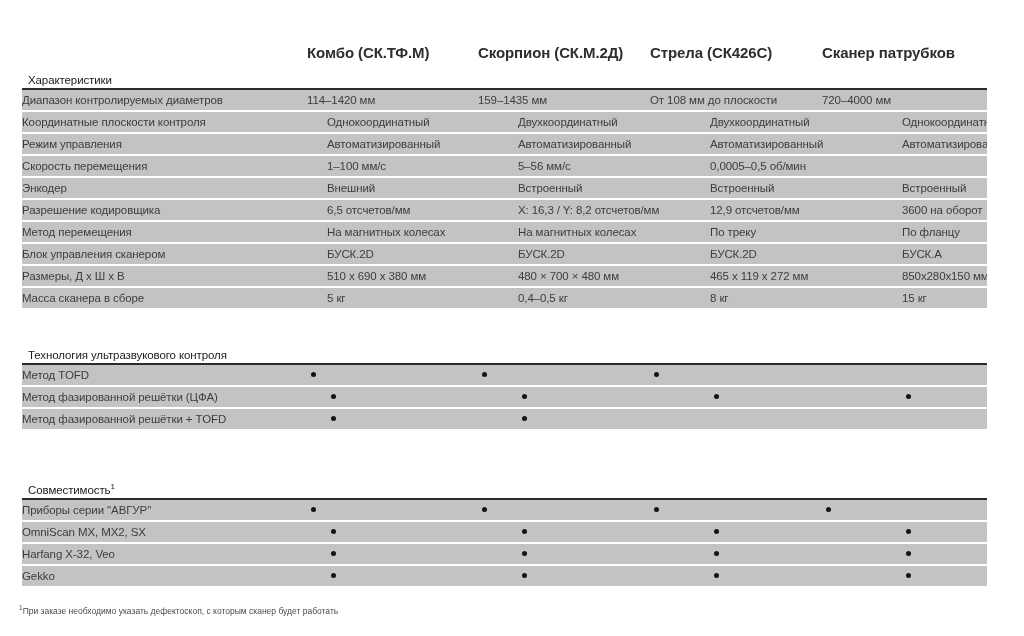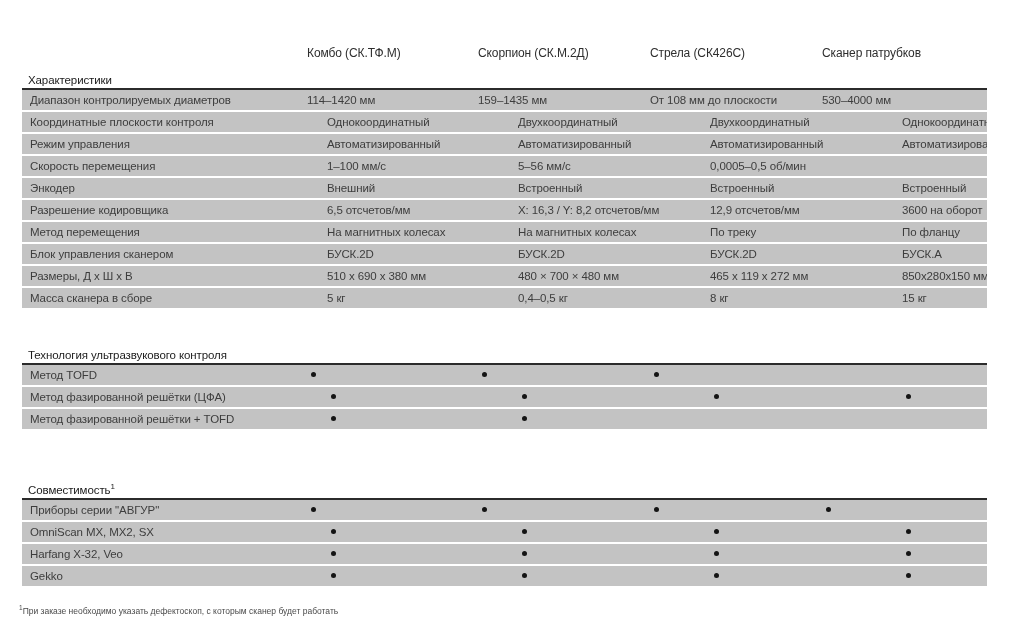--- a/index.html
+++ b/index.html
@@ -11,21 +11,21 @@
     overflow: hidden;
     -webkit-font-smoothing: antialiased;
   }
   .page { position: relative; width: 1024px; height: 636px; }
 
   .col-headers {
     position: absolute; left: 22px; top: 46px; width: 965px;
     display: grid; grid-template-columns: 285px 171px 172px 172px 1fr;
   }
   .col-headers .hcell {
-    font-size: 12px; font-weight: 400; color: #2e2e2e;
+    font-size: 15px; font-weight: 700; color: #2e2e2e;
     letter-spacing: -0.1px; white-space: nowrap; line-height: 14px;
   }
 
   .section { position: absolute; left: 22px; width: 965px; }
   #sec0 { top: 70px; }
   #sec1 { top: 345px; }
   #sec2 { top: 480px; }
 
   .sec-title {
     display: block; height: 16px; line-height: 13px;
@@ -38,21 +38,21 @@
   .row {
     display: grid; grid-template-columns: 285px 171px 172px 172px 1fr;
     height: 20px; line-height: 20px;
     background: #c3c3c3;
   }
   .row + .row { margin-top: 2px; gap: 20px; }
   .cell {
     font-size: 11.5px; color: #3d3d3d;
     letter-spacing: -0.1px; white-space: nowrap; overflow: hidden;
   }
-  .cell.label { padding-left: 8px; }
+  .cell.label { }
   .dot {
     display: inline-block; width: 5px; height: 5px;
     background: #141414; border-radius: 50%;
     margin-left: 4px; vertical-align: middle; position: relative; top: -1px;
   }
 
   .footnote {
     position: absolute; left: 19px; top: 604px;
     font-size: 8.5px; color: #4a4a4a; letter-spacing: 0;
   }
@@ -72,21 +72,21 @@
   </div>
 
   <div class="section" id="sec0">
     <span class="sec-title"><span>Характеристики</span><sup></sup></span>
     <div class="rows">
         <div class="row">
           <div class="cell label">Диапазон контролируемых диаметров</div>
           <div class="cell value">114–1420 мм</div>
           <div class="cell value">159–1435 мм</div>
           <div class="cell value">От 108 мм до плоскости</div>
-          <div class="cell value">530–4000 мм</div>
+          <div class="cell value">720–4000 мм</div>
         </div>
         <div class="row">
           <div class="cell label">Координатные плоскости контроля</div>
           <div class="cell value">Однокоординатный</div>
           <div class="cell value">Двухкоординатный</div>
           <div class="cell value">Двухкоординатный</div>
           <div class="cell value">Однокоординатный</div>
         </div>
         <div class="row">
           <div class="cell label">Режим управления</div>

